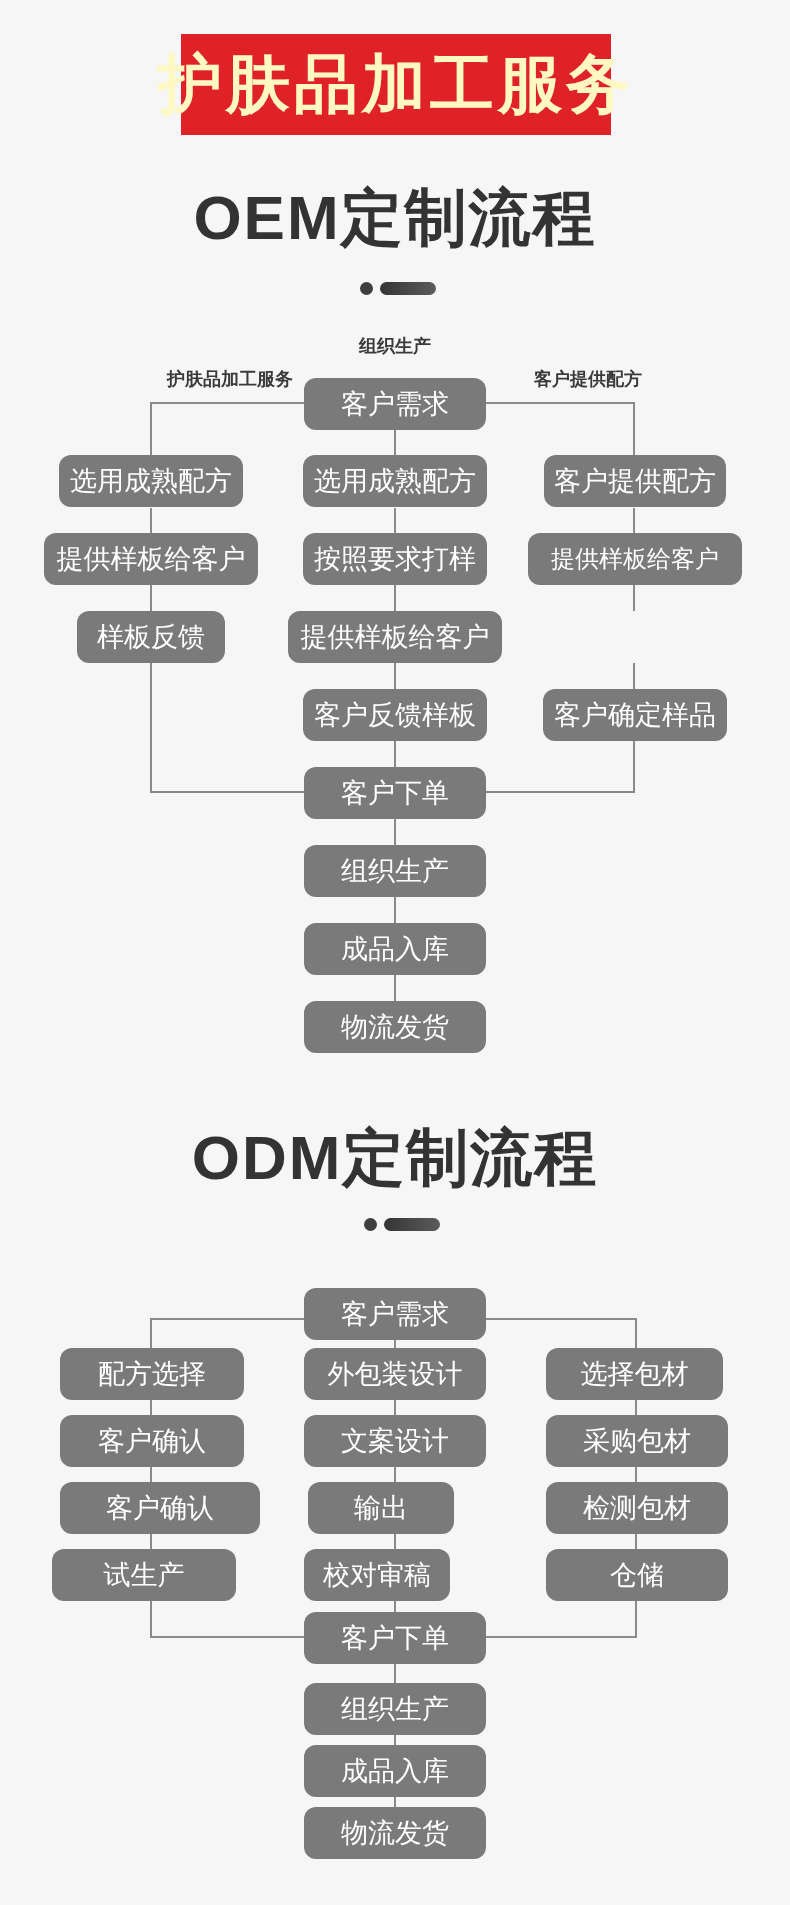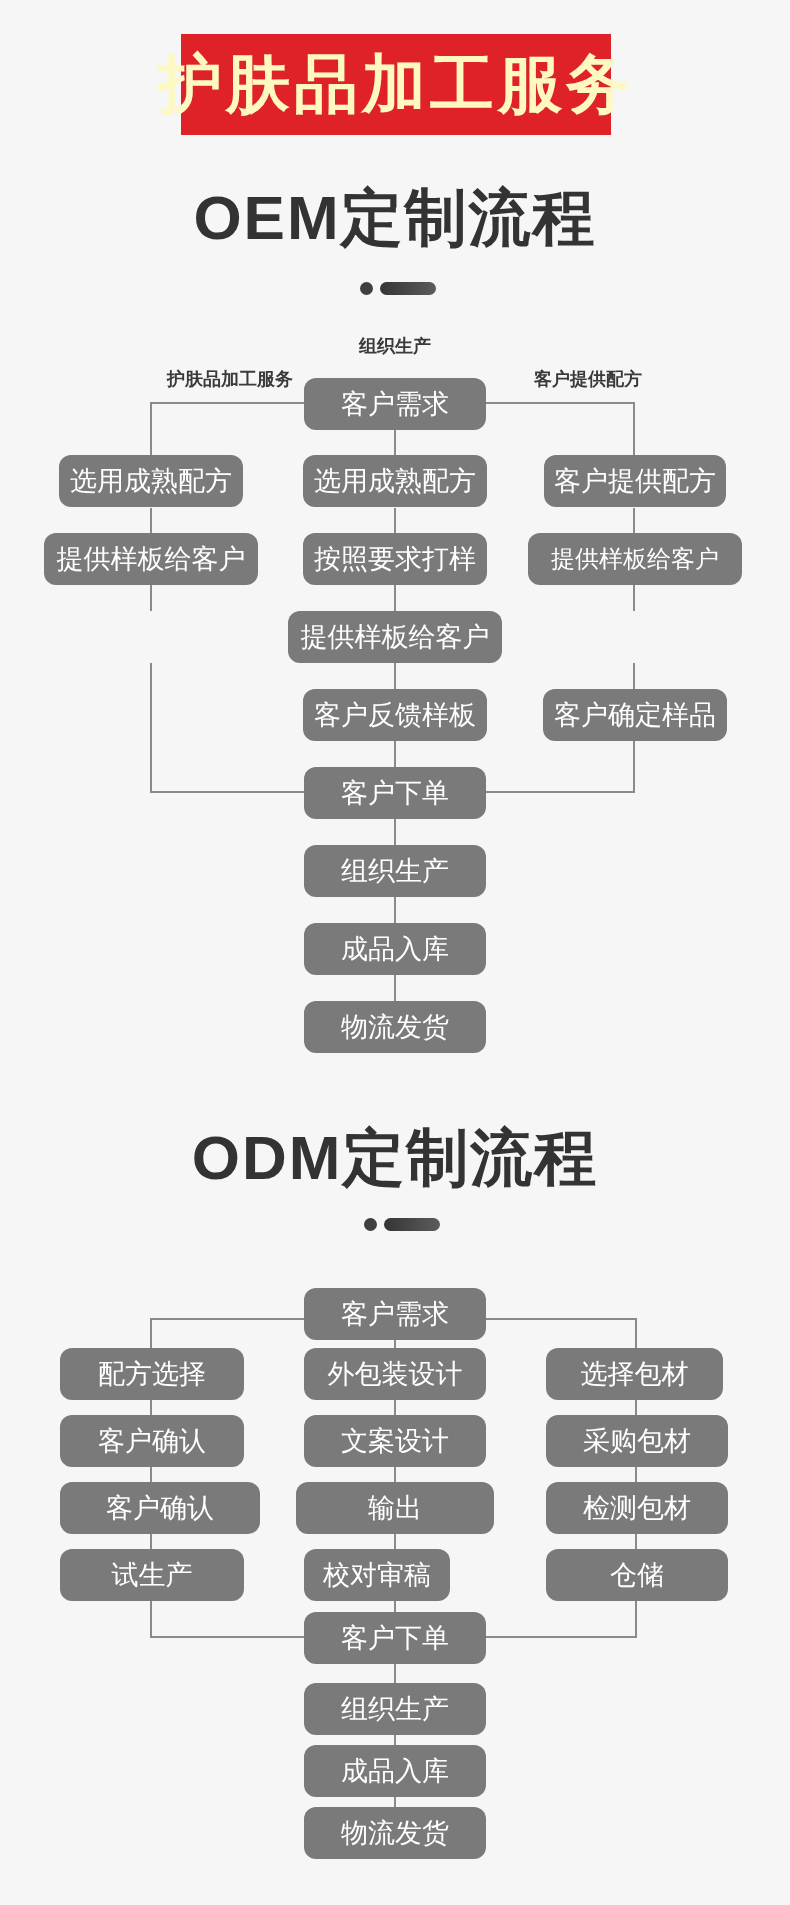--- a/index.html
+++ b/index.html
@@ -58,20 +58,21 @@
   <div class="vline" style="left:633px;top:508px;height:25px"></div>
   <div class="vline" style="left:633px;top:585px;height:26px"></div>
   <div class="vline" style="left:633px;top:663px;height:26px"></div>
   <div class="vline" style="left:633px;top:741px;height:52px"></div>
   <div class="hline" style="left:486px;top:791px;width:149px"></div>
 
   <div class="node" style="left:304px;top:378px;width:182px">客户需求</div>
 
   <div class="node" style="left:59px;top:455px;width:184px">选用成熟配方</div>
   <div class="node" style="left:44px;top:533px;width:214px">提供样板给客户</div>
+  <div class="node" style="left:77px;top:611px;width:148px">样板反馈</div>
 
   <div class="node" style="left:303px;top:455px;width:184px">选用成熟配方</div>
   <div class="node" style="left:303px;top:533px;width:184px">按照要求打样</div>
   <div class="node" style="left:288px;top:611px;width:214px">提供样板给客户</div>
   <div class="node" style="left:303px;top:689px;width:184px">客户反馈样板</div>
 
   <div class="node" style="left:544px;top:455px;width:182px">客户提供配方</div>
   <div class="node small" style="left:528px;top:533px;width:214px">提供样板给客户</div>
   <div class="node" style="left:543px;top:689px;width:184px">客户确定样品</div>
 
@@ -104,25 +105,25 @@
   <div class="vline" style="left:635px;top:1467px;height:15px"></div>
   <div class="vline" style="left:635px;top:1534px;height:15px"></div>
   <div class="vline" style="left:635px;top:1601px;height:37px"></div>
   <div class="hline" style="left:486px;top:1636px;width:151px"></div>
 
   <div class="node" style="left:304px;top:1288px;width:182px">客户需求</div>
 
   <div class="node" style="left:60px;top:1348px;width:184px">配方选择</div>
   <div class="node" style="left:60px;top:1415px;width:184px">客户确认</div>
   <div class="node" style="left:60px;top:1482px;width:200px">客户确认</div>
-  <div class="node" style="left:60px;top:1549px;width:184px">试生产</div>
+  <div class="node" style="left:52px;top:1549px;width:184px">试生产</div>
 
   <div class="node" style="left:304px;top:1348px;width:182px">外包装设计</div>
   <div class="node" style="left:304px;top:1415px;width:182px">文案设计</div>
-  <div class="node" style="left:296px;top:1482px;width:198px">输出</div>
+  <div class="node" style="left:308px;top:1482px;width:146px">输出</div>
   <div class="node" style="left:304px;top:1549px;width:146px">校对审稿</div>
 
   <div class="node" style="left:546px;top:1348px;width:177px">选择包材</div>
   <div class="node" style="left:546px;top:1415px;width:182px">采购包材</div>
   <div class="node" style="left:546px;top:1482px;width:182px">检测包材</div>
   <div class="node" style="left:546px;top:1549px;width:182px">仓储</div>
 
   <div class="node" style="left:304px;top:1612px;width:182px">客户下单</div>
   <div class="node" style="left:304px;top:1683px;width:182px">组织生产</div>
   <div class="node" style="left:304px;top:1745px;width:182px">成品入库</div>

